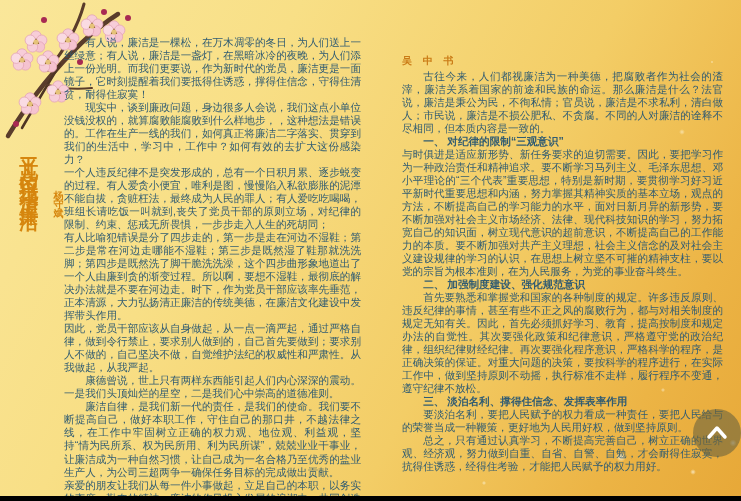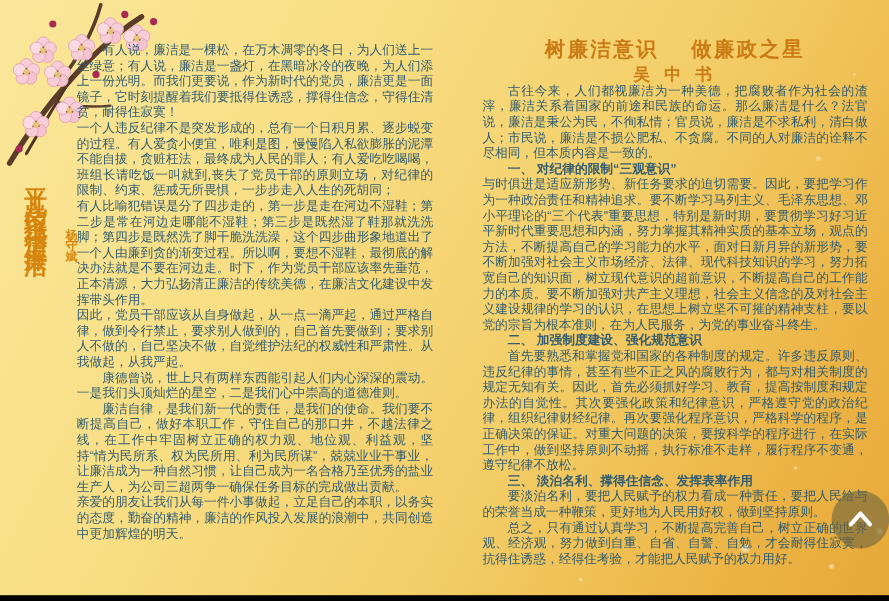--- a/index.html
+++ b/index.html
@@ -40,22 +40,22 @@
   .right-col{left:402px;top:70px;width:321px;}
   .col p{margin:0;}
   .ind2{text-indent:2em;}
   .ind1{text-indent:1em;}
   .heading{font-weight:bold;}
   .rtitle{
     position:absolute;left:402px;top:30px;width:321px;text-align:center;
     color:#ca7b16;font-size:17px;font-weight:bold;letter-spacing:2px;white-space:pre;
   }
   .rauthor{
-    position:absolute;left:402px;top:54px;width:321px;text-align:center;
-    color:#ca7b16;font-size:14px;font-weight:bold;letter-spacing:4px;
+    position:absolute;left:402px;top:54px;width:321px;text-align:left;
+    color:#ca7b16;font-size:10px;font-weight:bold;letter-spacing:4px;
   }
   .scroll-top{
     position:absolute;left:693px;top:409px;width:48px;height:48px;border-radius:50%;
     background:rgba(112,102,62,.62);border:none;cursor:pointer;
     display:flex;align-items:center;justify-content:center;padding:0;
   }
 </style>
 </head>
 <body>
 
@@ -97,29 +97,29 @@
     <use href="#bud" x="80" y="62"></use>
     <use href="#bud" x="16" y="124"></use>
     <use href="#bud" x="44" y="20"></use>
   </svg>
 
   <div class="vtitle">平凡岗位也须清正廉洁</div>
   <div class="vauthor">杨守斌</div>
 
   <div class="col left-col">
     <p class="ind2">有人说，廉洁是一棵松，在万木凋零的冬日，为人们送上一丝绿意；有人说，廉洁是一盏灯，在黑暗冰冷的夜晚，为人们添上一份光明。而我们更要说，作为新时代的党员，廉洁更是一面镜子，它时刻提醒着我们要抵得住诱惑，撑得住信念，守得住清贫，耐得住寂寞！</p>
+    <p class="ind2">现实中，谈到廉政问题，身边很多人会说，我们这点小单位没钱没权的，就算腐败能腐败到什么样地步，，这种想法是错误的。工作在生产一线的我们，如何真正将廉洁二字落实、贯穿到我们的生活中，学习中，工作中？如何有效的去扩大这份感染力？</p>
     <p>一个人违反纪律不是突发形成的，总有一个日积月累、逐步蜕变的过程。有人爱贪小便宜，唯利是图，慢慢陷入私欲膨胀的泥潭不能自拔，贪赃枉法，最终成为人民的罪人；有人爱吃吃喝喝，班组长请吃饭一叫就到,丧失了党员干部的原则立场，对纪律的限制、约束、惩戒无所畏惧，一步步走入人生的死胡同；</p>
     <p>有人比喻犯错误是分了四步走的，第一步是走在河边不湿鞋；第二步是常在河边走哪能不湿鞋；第三步是既然湿了鞋那就洗洗脚；第四步是既然洗了脚干脆洗洗澡，这个四步曲形象地道出了一个人由廉到贪的渐变过程。所以啊，要想不湿鞋，最彻底的解决办法就是不要在河边走。时下，作为党员干部应该率先垂范，正本清源，大力弘扬清正廉洁的传统美德，在廉洁文化建设中发挥带头作用。</p>
     <p>因此，党员干部应该从自身做起，从一点一滴严起，通过严格自律，做到令行禁止，要求别人做到的，自己首先要做到；要求别人不做的，自己坚决不做，自觉维护法纪的权威性和严肃性。从我做起，从我严起。</p>
     <p class="ind2">康德曾说，世上只有两样东西能引起人们内心深深的震动。一是我们头顶灿烂的星空，二是我们心中崇高的道德准则。</p>
     <p class="ind2">廉洁自律，是我们新一代的责任，是我们的使命。我们要不断提高自己，做好本职工作，守住自己的那口井，不越法律之线，在工作中牢固树立正确的权力观、地位观、利益观，坚持“情为民所系、权为民所用、利为民所谋”，兢兢业业干事业，让廉洁成为一种自然习惯，让自己成为一名合格乃至优秀的盐业生产人，为公司三超两争一确保任务目标的完成做出贡献。</p>
     <p>亲爱的朋友让我们从每一件小事做起，立足自己的本职，以务实的态度，勤奋的精神，廉洁的作风投入发展的浪潮中，共同创造中更加辉煌的明天。</p>
   </div>
 
-  <div class="rtitle">树廉洁意识    做廉政之星</div>
   <div class="rauthor">吴 中 书</div>
 
   <div class="col right-col">
     <p class="ind2">古往今来，人们都视廉洁为一种美德，把腐败者作为社会的渣滓，廉洁关系着国家的前途和民族的命运。那么廉洁是什么？法官说，廉洁是秉公为民，不徇私情；官员说，廉洁是不求私利，清白做人；市民说，廉洁是不损公肥私、不贪腐。不同的人对廉洁的诠释不尽相同，但本质内容是一致的。</p>
     <p class="ind2 heading">一、 对纪律的限制“三观意识”</p>
     <p>与时俱进是适应新形势、新任务要求的迫切需要。因此，要把学习作为一种政治责任和精神追求。要不断学习马列主义、毛泽东思想、邓小平理论的“三个代表”重要思想，特别是新时期，要贯彻学习好习近平新时代重要思想和内涵，努力掌握其精神实质的基本立场，观点的方法，不断提高自己的学习能力的水平，面对日新月异的新形势，要不断加强对社会主义市场经济、法律、现代科技知识的学习，努力拓宽自己的知识面，树立现代意识的超前意识，不断提高自己的工作能力的本质。要不断加强对共产主义理想，社会主义信念的及对社会主义建设规律的学习的认识，在思想上树立坚不可摧的精神支柱，要以党的宗旨为根本准则，在为人民服务，为党的事业奋斗终生。</p>
     <p class="ind2 heading">二、 加强制度建设、强化规范意识</p>
     <p class="ind2">首先要熟悉和掌握党和国家的各种制度的规定。许多违反原则、违反纪律的事情，甚至有些不正之风的腐败行为，都与对相关制度的规定无知有关。因此，首先必须抓好学习、教育，提高按制度和规定办法的自觉性。其次要强化政策和纪律意识，严格遵守党的政治纪律，组织纪律财经纪律。再次要强化程序意识，严格科学的程序，是正确决策的保证。对重大问题的决策，要按科学的程序进行，在实际工作中，做到坚持原则不动摇，执行标准不走样，履行程序不变通，遵守纪律不放松。</p>
     <p class="ind2 heading">三、 淡泊名利、撑得住信念、发挥表率作用</p>
     <p class="ind2">要淡泊名利，要把人民赋予的权力看成一种责任，要把人民给与的荣誉当成一种鞭策，更好地为人民用好权，做到坚持原则。</p>

